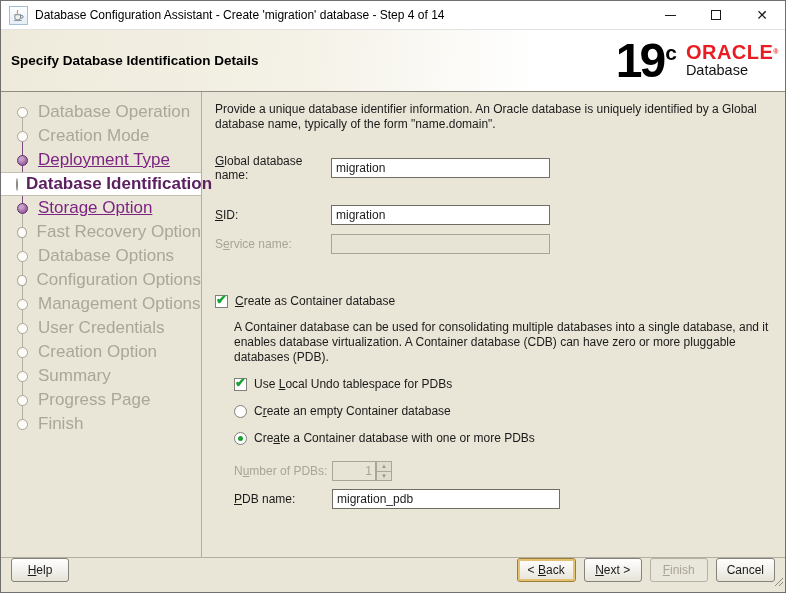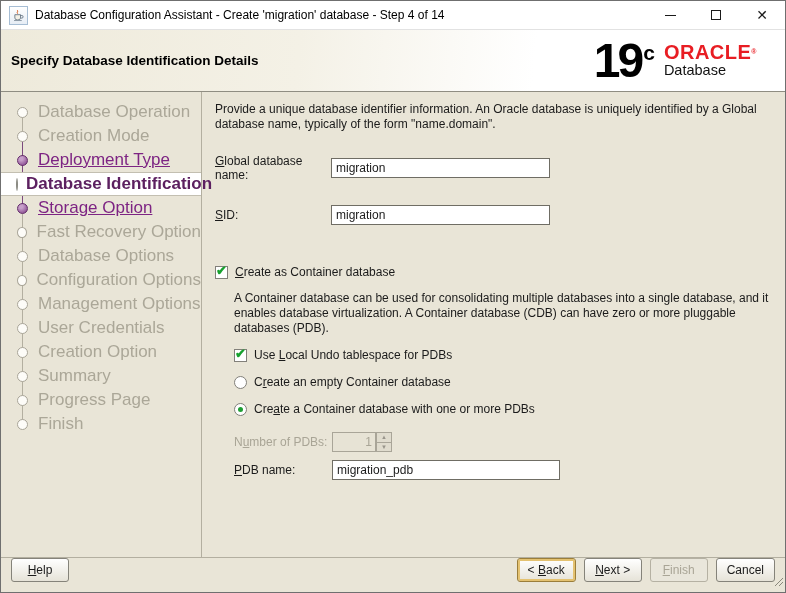--- a/index.html
+++ b/index.html
@@ -19,21 +19,21 @@
                 overflow:hidden; }
   .win-controls { display:flex; height:100%; flex:0 0 auto; }
   .win-btn { width:46px; display:flex; align-items:center; justify-content:center; }
   .glyph-min { width:11px; height:1px; background:#1a1a1a; }
   .glyph-max { width:10px; height:10px; border:1px solid #1a1a1a; }
   .glyph-close { font-size:14px; color:#1a1a1a; line-height:14px; }
 
   
   .header { height:62px; background:linear-gradient(95deg,#eeeadb 0%,#f4f1e6 38%,#ffffff 68%);
             border-bottom:1px solid #8f8d82; display:flex; align-items:center;
-            justify-content:space-between; padding:0 28px 0 10px; flex:0 0 auto; }
+            justify-content:space-between; padding:0 6px 0 10px; flex:0 0 auto; }
   .page-title { font-size:13.5px; font-weight:bold; color:#000; }
   .logo { display:flex; align-items:center; }
   .logo-19 { font-size:48px; font-weight:bold; letter-spacing:-3px; line-height:44px; color:#000; }
   .logo-c { font-size:21px; font-weight:bold; margin:-16px 0 0 2px; color:#000; }
   .logo-right { margin-left:9px; display:flex; flex-direction:column; }
   .logo-oracle { color:#e81d23; font-size:20px; font-weight:bold; letter-spacing:0.5px;
                  line-height:18px; }
   .logo-reg { font-size:7px; vertical-align:top; }
   .logo-db { font-size:14.5px; color:#111; margin-top:1px; }
 
@@ -215,20 +215,24 @@
       <div class="frow" style="margin-top:22px">
         <label class="flabel"><u>G</u><span>lobal database name:</span></label>
         <input class="tbox" type="text" value="migration" style="">
       </div>
 
       <div class="frow" style="margin-top:23px">
         <label class="flabel"><u>S</u><span>ID:</span></label>
         <input class="tbox" type="text" value="migration" style="">
       </div>
 
+      <div class="frow" style="margin-top:9px">
+        <label class="flabel dis"><span>S</span><u>e</u><span>rvice name:</span></label>
+        <input class="tbox" type="text" disabled="" value="" style="">
+      </div>
 
       <div class="checkrow" style="margin-top:40px">
         <span class="cbox">
             <span class="tick">✔</span>
           </span>
         <span class="clabel"><u>C</u><span>reate as Container database</span></span>
       </div>
 
       <p class="desc indent" style="margin-top:12px">A Container database can be used for consolidating multiple databases into a single database, and it enables database virtualization. A Container database (CDB) can have zero or more pluggable databases (PDB).</p>
 

